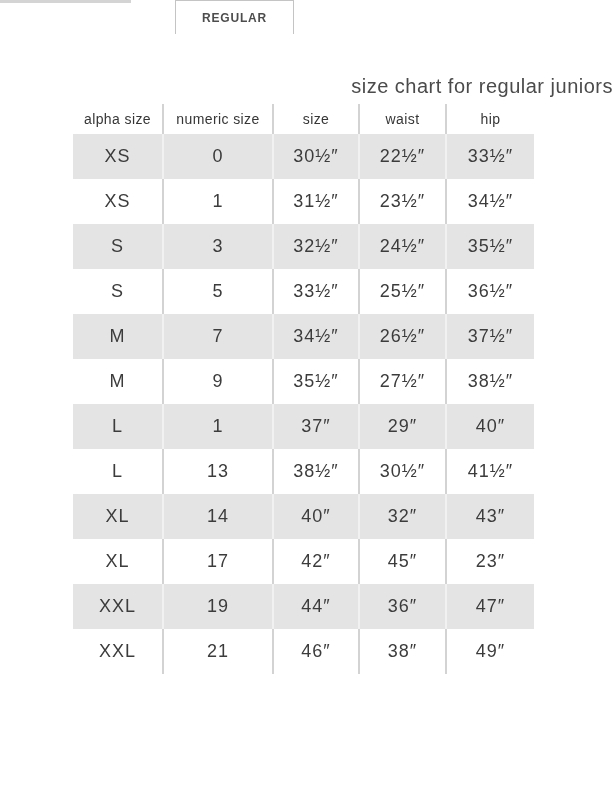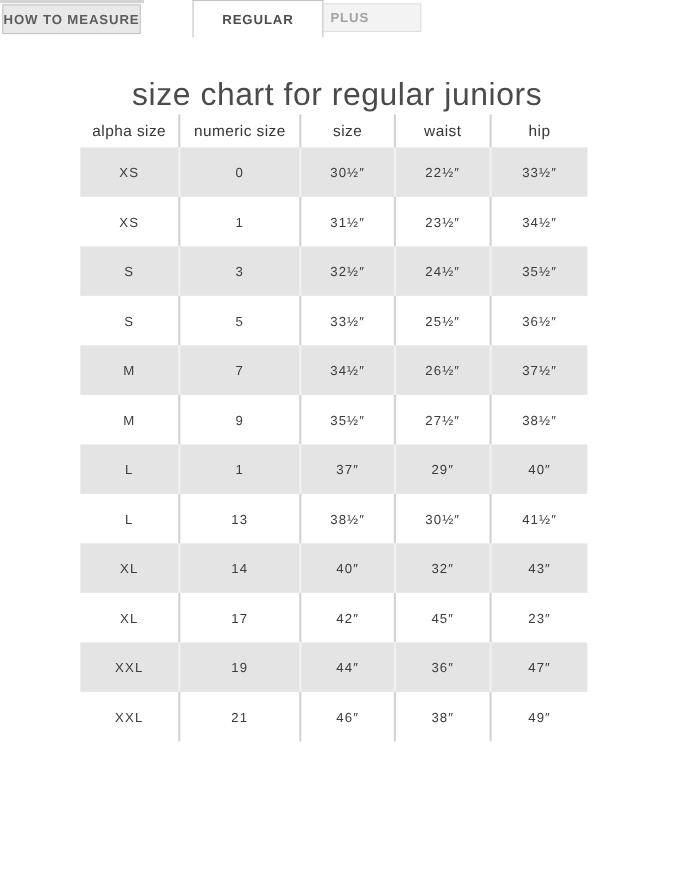--- a/index.html
+++ b/index.html
@@ -61,22 +61,22 @@
     width: 130px; height: 26px;
     background: var(--tab-plus-bg, #f3f3f3);
     border: 1px solid #dedede;
     color: var(--tab-plus-text, #a3a3a3);
   }
   
   .title {
     margin: 37px 0 0 0;
     height: 30px;
     line-height: 30px;
-    text-align: center;
-    font-size: 29px;
+    text-align: right;
+    font-size: 20px;
     font-weight: 300;
     letter-spacing: 0.5px;
     color: var(--title-text, #4b4b4b);
   }
   
   table.size-table {
     border-collapse: collapse;
     table-layout: fixed;
     width: 461px;
     margin: 3px 0 0 73px;
@@ -92,41 +92,39 @@
     font-weight: normal;
     color: #363636;
     text-align: center;
     vertical-align: middle;
     letter-spacing: 0.4px;
     background: #ffffff;
   }
   .size-table th + th { border-left: 2px solid var(--divider-on-white, #d3d3d3); }
   .size-table td {
     height: 43px;
-    font-size: 12px;
+    font-size: 18px;
     color: var(--cell-text, #3c3c3c);
     text-align: center;
     vertical-align: middle;
     letter-spacing: 1px;
   }
   .size-table td + td { border-left: 2px solid var(--divider-on-white, #d3d3d3); }
   .size-table tr.row-gray td { background: var(--row-stripe, #e4e4e4); }
   .size-table tr.row-gray td + td { border-left-color: var(--divider-on-gray, #f1f1f1); }
   .size-table tr.row-white td { background: #ffffff; }
 </style>
 </head>
 <body>
 
 <div class="page">
 
   <div class="tabbar">
     <div class="top-strip"></div>
-    <div class="tab tab-htm">HOW TO MEASURE</div>
     <div class="tab tab-regular">REGULAR</div>
-    <div class="tab tab-plus">PLUS</div>
   </div>
 
   <div class="title">size chart for regular juniors</div>
 
   <table class="size-table">
     <colgroup>
       <col class="c1">
         <col class="c2">
         <col class="c3">
         <col class="c4">

